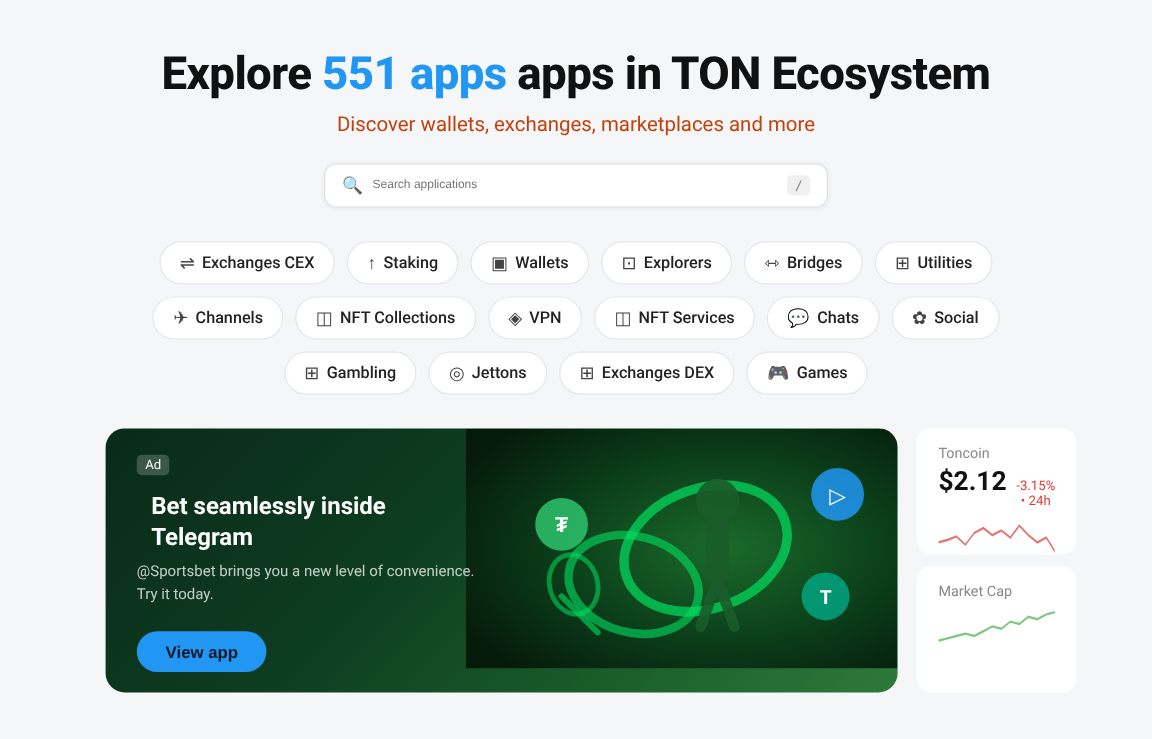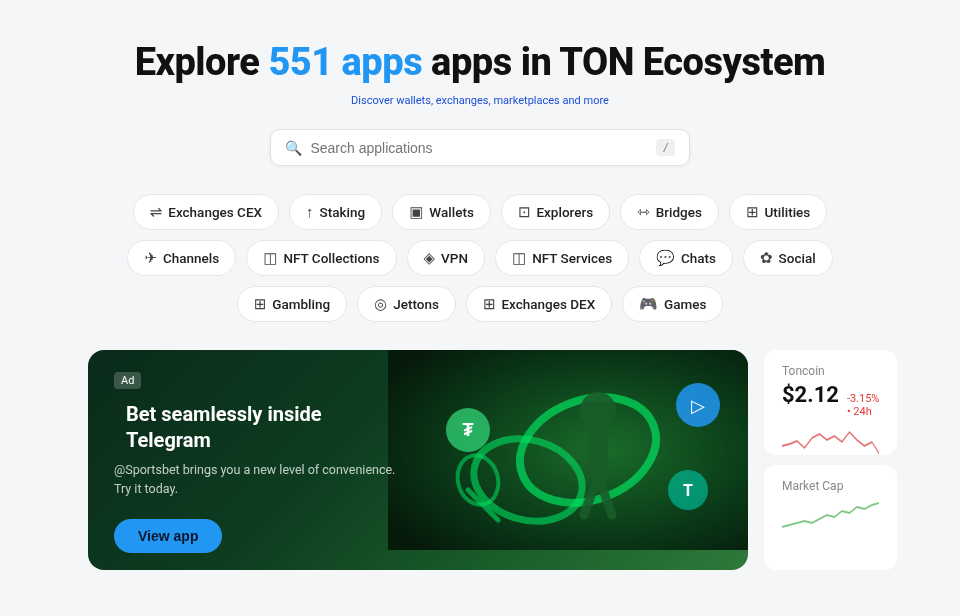--- a/index.html
+++ b/index.html
@@ -28,22 +28,22 @@
       color: #111;
       margin-bottom: 10px;
       letter-spacing: -0.5px;
     }
 
     .hero-title .accent {
       color: #2196F3;
     }
 
     .hero-subtitle {
-      font-size: 11px;
-      color: #1d4ed8;
+      font-size: 17px;
+      color: #c2410c;
       margin-bottom: 22px;
     }
 
     .search-bar {
       display: flex;
       align-items: center;
       background: #fff;
       border: 1px solid #e0e0e0;
       border-radius: 10px;
       padding: 9px 14px;
@@ -55,21 +55,21 @@
     .search-icon-wrap {
       color: #aaa;
       margin-right: 8px;
       font-size: 14px;
     }
 
     .search-input {
       flex: 1;
       border: none;
       outline: none;
-      font-size: 14px;
+      font-size: 10px;
       color: #999;
       background: transparent;
     }
 
     .search-kbd {
       background: #f0f0f0;
       border-radius: 4px;
       padding: 2px 6px;
       font-size: 11px;
       color: #888;
@@ -220,20 +220,21 @@
 
     .stat-value {
       font-size: 22px;
       font-weight: 700;
       color: #111;
     }
 
     .stat-change-negative {
       font-size: 11px;
       color: #e53935;
+      text-align: center;
     }
 
     .stat-change-positive {
       font-size: 11px;
       color: #43a047;
     }
 
     .mini-chart {
       width: 100%;
       height: 36px;

